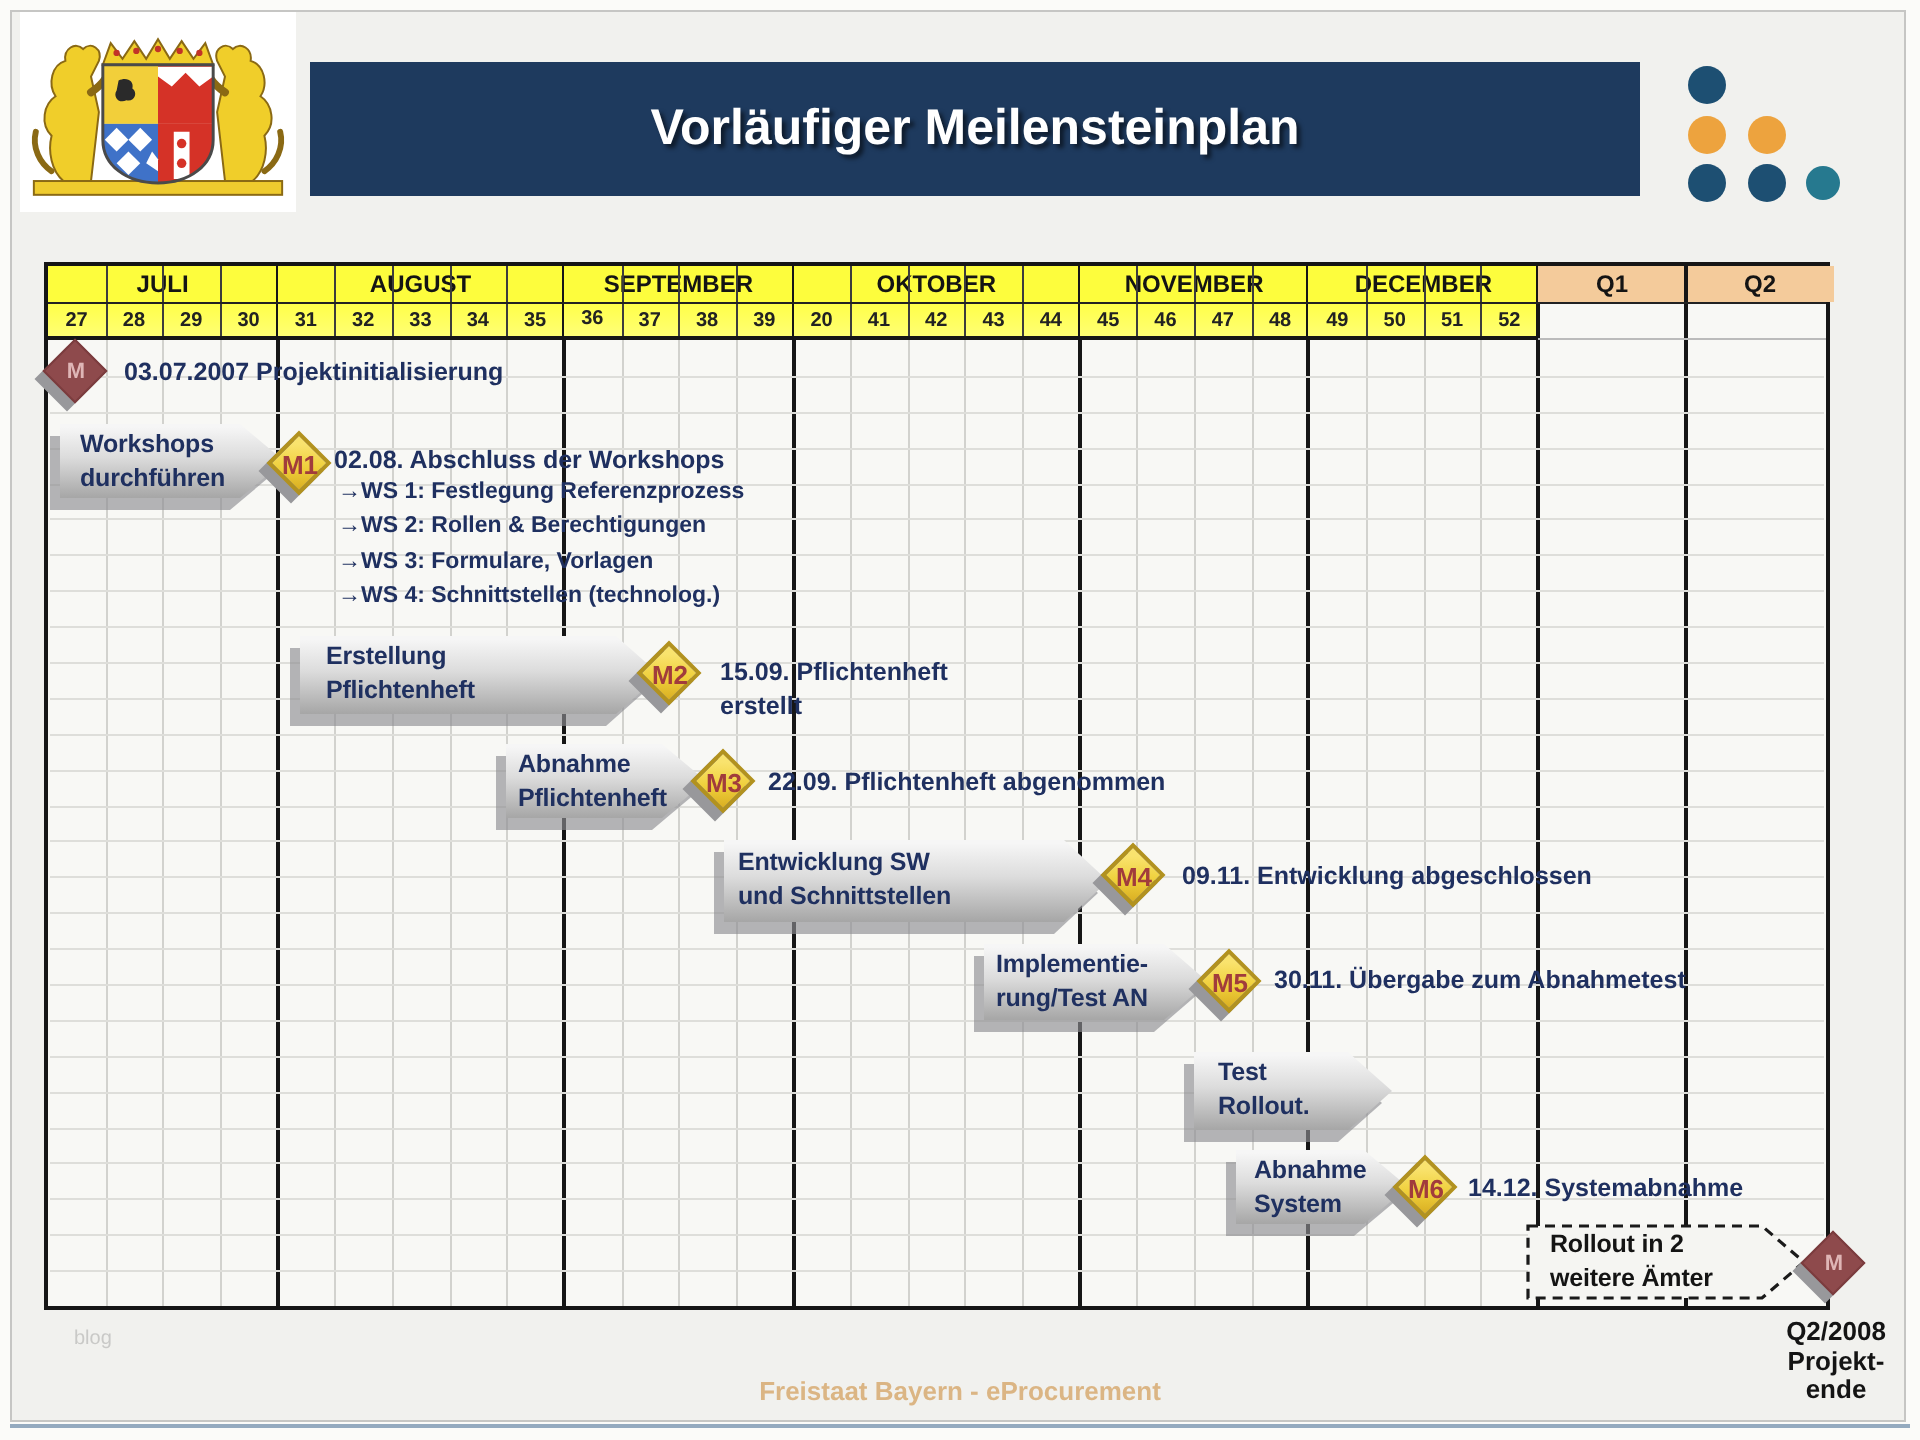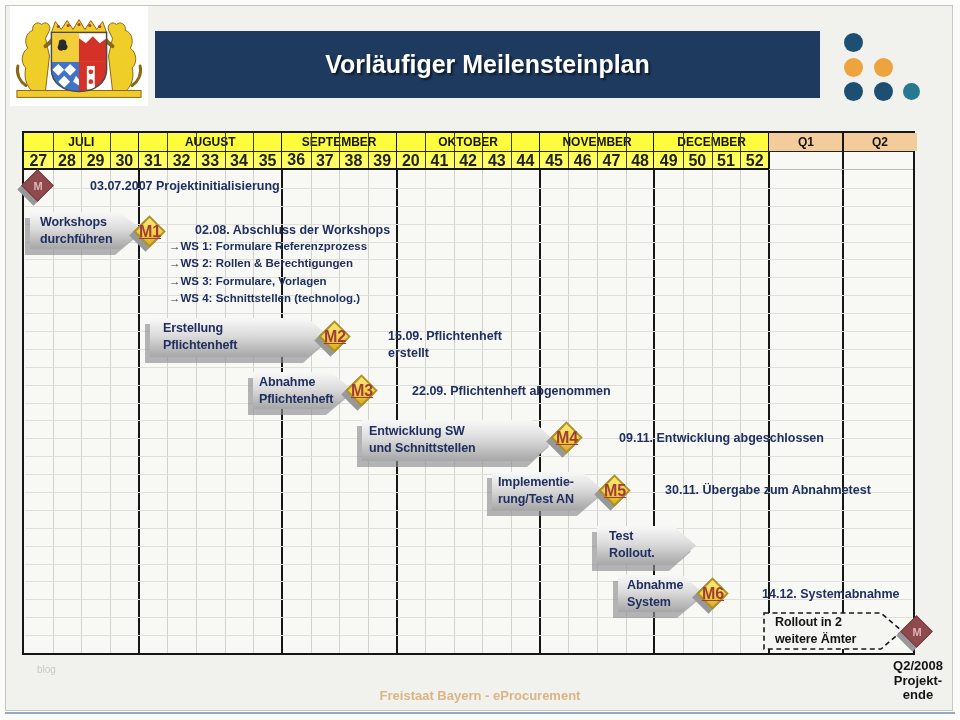--- a/index.html
+++ b/index.html
@@ -15,21 +15,21 @@
   .titlebar{position:absolute;left:155px;top:31px;width:665px;height:67px;
             background:var(--title-bar-bg,#1E3A5E);display:flex;align-items:center;justify-content:center;}
   .titlebar span{color:#FFFFFF;font-size:25px;font-weight:bold;text-shadow:2px 2px 2px rgba(0,0,0,.55);}
   .dot{position:absolute;width:19px;height:19px;border-radius:50%;}
 
   
   .mtable{position:absolute;left:22px;top:131px;width:893px;height:524px;border:2px solid #161616;
           background:#F8F8F5;box-sizing:border-box;z-index:1;}
   .cell{position:absolute;display:flex;align-items:center;justify-content:center;box-sizing:border-box;}
   .month-cell{background:var(--month-header-bg,#FDFD3D);font-weight:bold;font-size:12px;color:#141414;}
-  .week-cell{background:linear-gradient(180deg,#FFFF47,#FFFF78);font-weight:bold;font-size:16px;color:#222;}
+  .week-cell{background:linear-gradient(180deg,#FFFF47,#FFFF78);font-weight:bold;font-size:10px;color:#222;}
   .quarter-cell{background:var(--quarter-header-bg,#F4CB9B);font-weight:bold;font-size:12px;color:#141414;}
   .vline,.hline{position:absolute;}
   .thin-dark{background:#3C3C3C;}
   .week-line{background:#D2D2CE;}
   .month-line{background:#161616;}
   .h-dark1{background:#222222;}
   .h-dark2{background:#161616;}
   .h-light{background:#BBBBBB;}
   .grid-hline{background:#DEDEDA;}
 
@@ -46,26 +46,26 @@
 
   
   .milestone{position:absolute;width:34px;height:34px;z-index:3;}
   .dshadow,.dface{position:absolute;left:5px;top:5px;width:23px;height:23px;}
   .dshadow{background:#98989B;transform:translate(-4px,4px) rotate(45deg);}
   .dface{transform:rotate(45deg);box-sizing:border-box;}
   .dface.minor{background:linear-gradient(135deg,#F9E36E 15%,var(--minor-diamond,#EFCF3A) 60%,#D9AE22);
                border:2px solid #B2921F;}
   .dface.major{background:var(--major-diamond,#8E4A4C);border:1px solid #7B3C3E;}
   .dtext{position:absolute;inset:0;display:flex;align-items:center;justify-content:center;font-weight:bold;}
-  .minor-text{color:#A13C3C;font-size:16px;text-decoration:underline;}
+  .minor-text{color:#A13C3C;font-size:13px;}
   .major-text{color:#DFB6B6;font-size:11px;}
 
   
   .mlabel{position:absolute;font-weight:bold;font-size:12.5px;line-height:17px;
-          color:var(--milestone-label,#1F3060);white-space:nowrap;z-index:3;margin-left:28px;}
+          color:var(--milestone-label,#1F3060);white-space:nowrap;z-index:3;}
   .mdetails{position:absolute;font-weight:bold;font-size:11.5px;line-height:17.4px;
           color:var(--milestone-label,#1F3060);white-space:nowrap;z-index:3;}
   .endlabel{position:absolute;font-weight:bold;font-size:13px;line-height:14.5px;color:#141414;
           text-align:center;z-index:3;}
   .watermark{position:absolute;left:37px;top:664px;font-size:10px;color:#C9C9C7;}
   .footer{position:absolute;left:0;top:688px;width:960px;text-align:center;font-size:13px;
           font-weight:bold;color:var(--footer-text,#DBB584);}
 </style>
 </head>
 <body>
@@ -259,21 +259,21 @@
       <span>durchführen</span>
     </span>
   </div>
   <div class="milestone" style="left:133px;top:215px">
     <span class="dshadow"></span>
     <span class="dface minor"></span>
     <span class="dtext minor-text">M1</span>
   </div>
   <div class="mlabel" style="left:167px;top:222px">02.08. Abschluss der Workshops</div>
   <div class="mdetails" style="left:169px;top:238px">
-    <div>→WS 1: Formulare Referenzprozess</div>
+    <div>→WS 1: Festlegung Referenzprozess</div>
     <div>→WS 2: Rollen &amp; Berechtigungen</div>
     <div>→WS 3: Formulare, Vorlagen</div>
     <div>→WS 4: Schnittstellen (technolog.)</div>
   </div>
 
   <div class="task" style="left:150px;top:318px;width:180px;height:39px">
     <span class="ashadow"></span>
     <span class="abody"></span>
     <span class="atext" style="padding-left:13px">
       <span>Erstellung</span><br>

